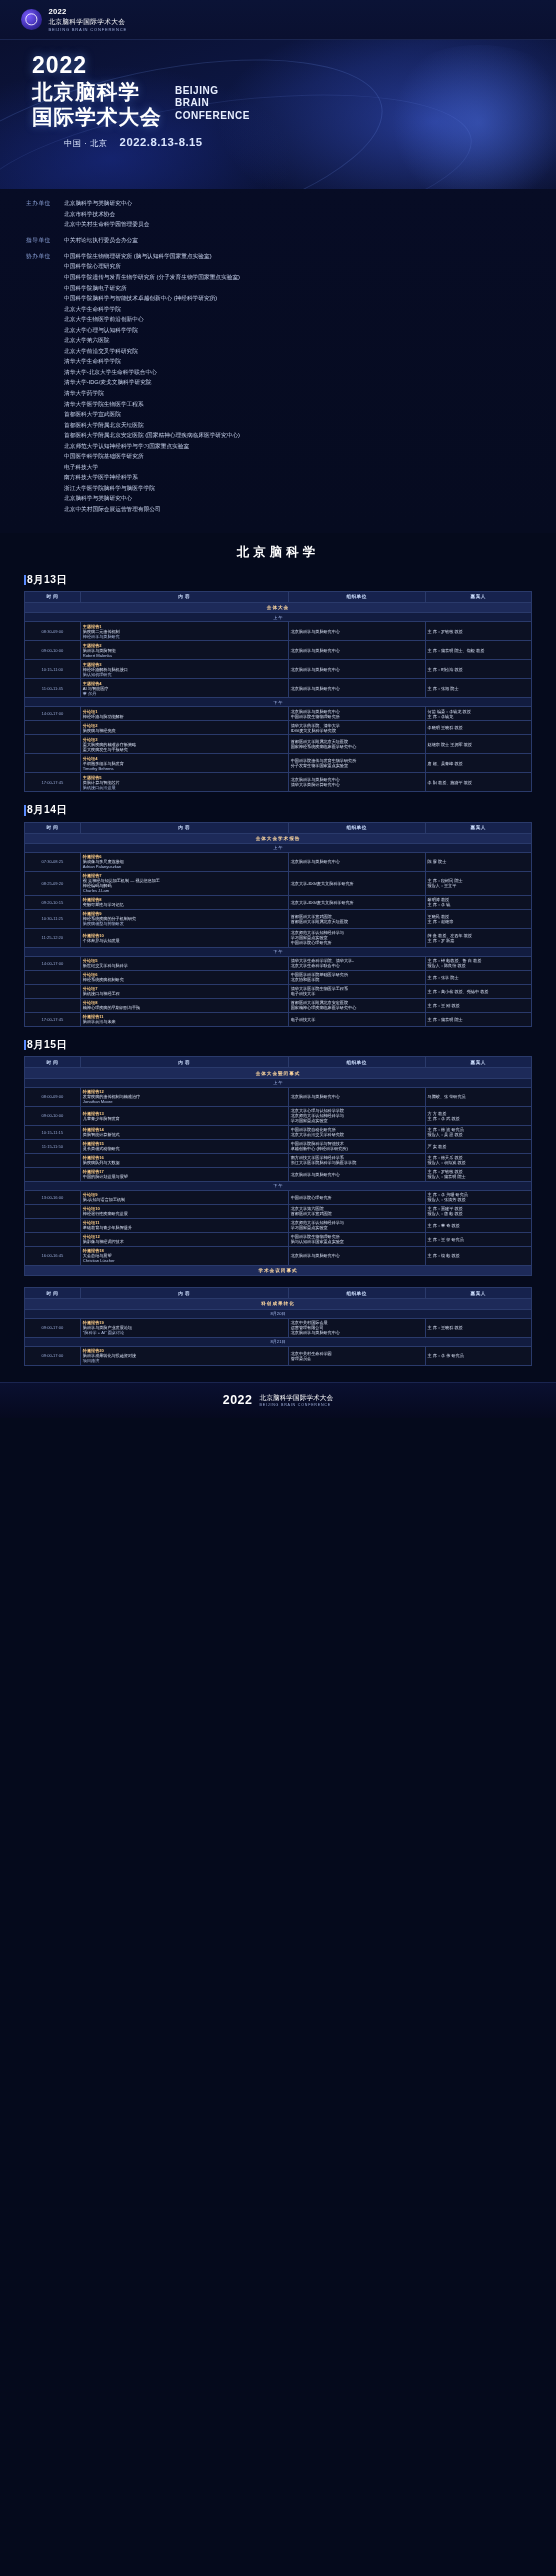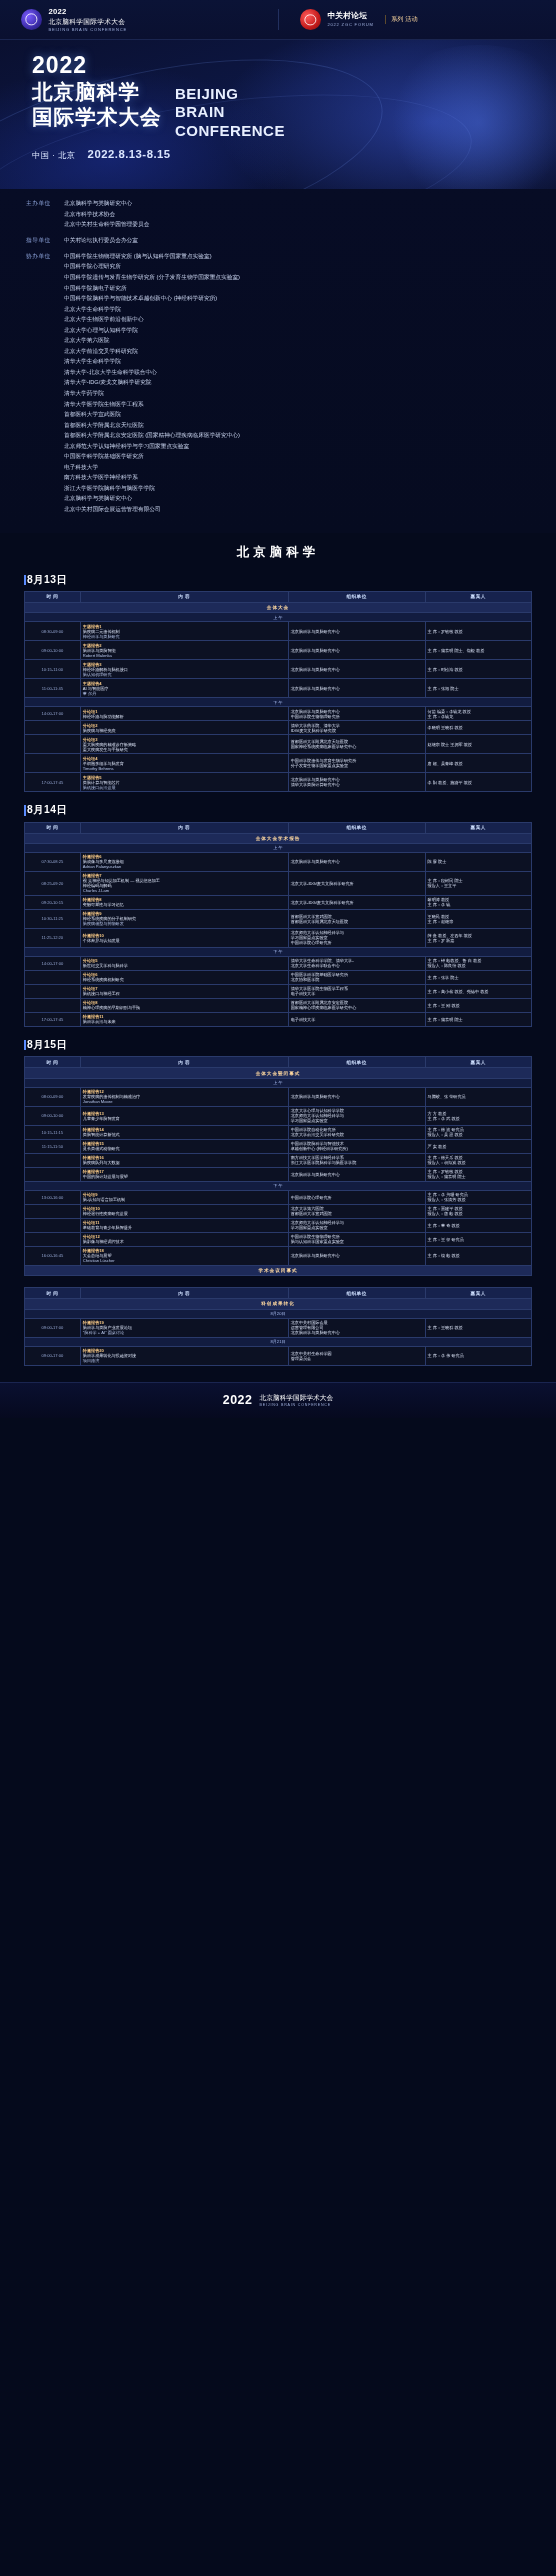--- a/index.html
+++ b/index.html
@@ -74,25 +74,25 @@
   .hero .year {
     font-size: 23px; font-weight: bold; letter-spacing:1px; line-height:1;
     color:#ffffff; text-shadow: 0 0 9.3px rgba(110,160,255,.6);
   }
   .hero-row { display:flex; align-items:flex-start; gap:13.4px; margin-top:3.1px;}
   .hero .title-cn {
     font-size: 20.6px; font-weight: bold; line-height:1.18; letter-spacing:1px;
     text-shadow: 0 0 8.2px rgba(110,160,255,.45);
   }
   .hero .title-en {
-    font-size: 15px; font-weight:bold; line-height:1.25; letter-spacing:0.5px;
+    font-size: 10px; font-weight:bold; line-height:1.25; letter-spacing:0.5px;
     color:#e8efff; padding-top:4.1px;
   }
   .hero .sub {
-    margin-top:7.2px; font-size:8.2px; color:#dbe6ff; letter-spacing:0.5px;
+    margin-top:7.2px; font-size:8.2px; color:#dbe6ff; letter-spacing:0.5px;margin-left:32px;
   }
   .hero .sub .date { font-size:11.3px; font-weight:bold; margin-left:9.3px; }
 
   
   .org {
     padding: 9.3px 26px 13.4px 26px;
     background: linear-gradient(180deg,#070c25 0%, #060b20 100%);
     font-size: 5.7px; line-height: 1.85; color:#cdd8f2;
   }
   .org-row { display:flex; margin-bottom: 5.2px; }
@@ -163,29 +163,20 @@
 <div class="page">
 
   <div class="topbar">
     <div class="half">
       <div class="logo-circle"></div>
       <div class="brand-cn">
         <span class="big">2022</span>
         <span>北京脑科学国际学术大会</span>
         <span class="brand-en">BEIJING BRAIN CONFERENCE</span>
       </div>
-    </div>
-    <div class="half">
-      <div class="logo-circle red"></div>
-      <div class="brand-cn">
-        <span class="big">中关村论坛</span>
-        <span class="brand-en">2022 ZGC FORUM</span>
-      </div>
-      <div class="tag-series">系列
-活动</div>
     </div>
   </div>
 
   <div class="hero">
     <div class="swoosh"></div>
     <div class="swoosh2"></div>
     <div class="hero-inner">
       <div class="year">2022</div>
       <div class="hero-row">
         <div>

